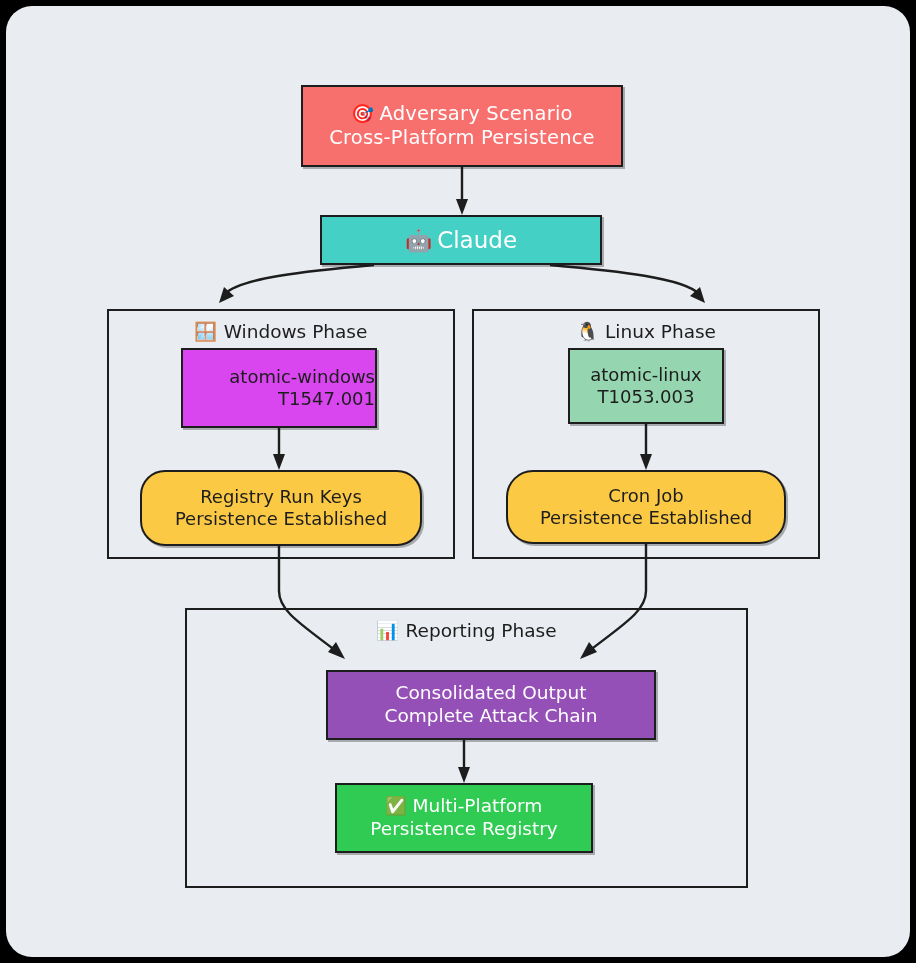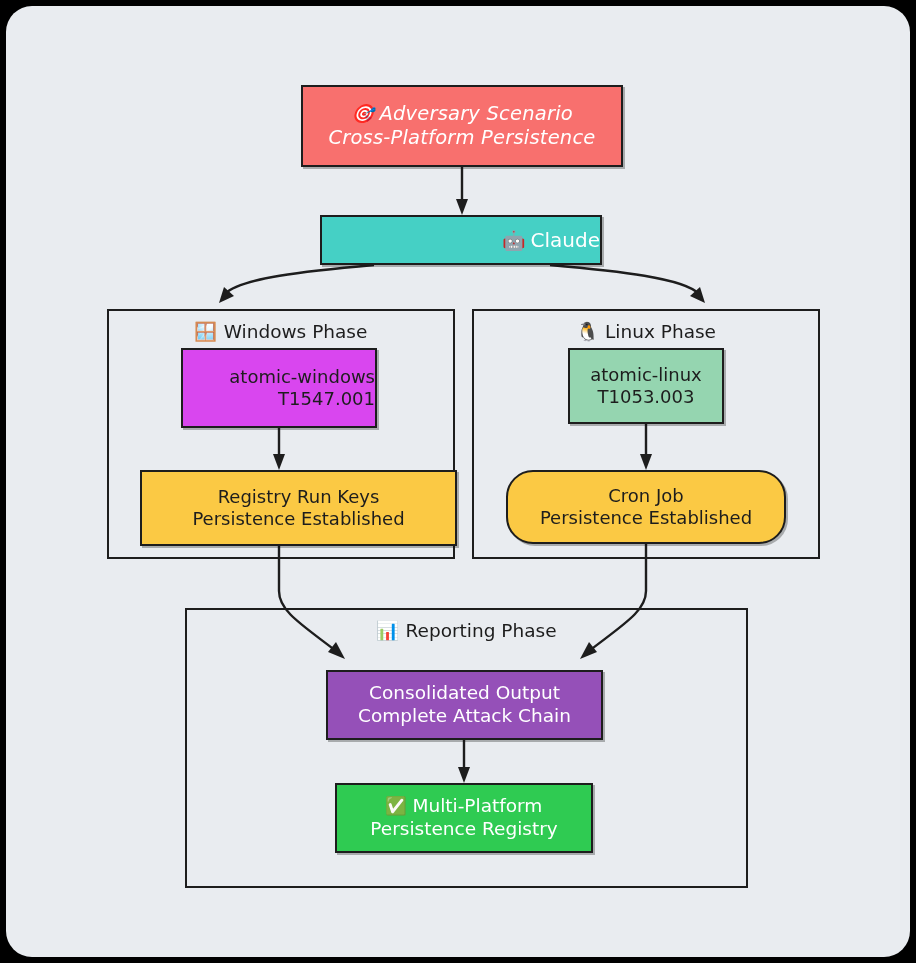--- a/index.html
+++ b/index.html
@@ -55,57 +55,56 @@
     margin-right: 5px;
     font-size: 0.95em;
   }
   
   #node-scenario {
     left: 295px; top: 79px; width: 322px; height: 82px;
     background: #f8706e;
     color: #ffffff;
     font-size: 19.5px;
     letter-spacing: .2px;
-    font-style: italic;
   }
   #node-claude {
     left: 314px; top: 209px; width: 282px; height: 50px;
     background: #45d0c5;
     color: #ffffff;
-    font-size: 20px;
-    align-items: flex-end;
+    font-size: 23px;
   }
   #node-atomic-windows {
     left: 175px; top: 342px; width: 196px; height: 80px;
     background: #d946ef;
     color: #1d1d1d;
     font-size: 18px;
     align-items: flex-end;
   }
   #node-registry {
-    left: 134px; top: 464px; width: 317px; height: 76px;
+    left: 134px; top: 464px; width: 282px; height: 76px;
     background: #fbc944;
     color: #1d1d1d;
     font-size: 18px;
+    border-radius: 25px;
   }
   #node-atomic-linux {
     left: 562px; top: 342px; width: 156px; height: 76px;
     background: #95d5b0;
     color: #1d1d1d;
     font-size: 18px;
   }
   #node-cron {
     left: 500px; top: 464px; width: 280px; height: 74px;
     background: #fbc944;
     color: #1d1d1d;
     font-size: 18px;
     border-radius: 27px;
   }
   #node-consolidated {
-    left: 320px; top: 664px; width: 277px; height: 70px;
+    left: 320px; top: 664px; width: 330px; height: 70px;
     background: #9550b8;
     color: #ffffff;
     font-size: 18.5px;
   }
   #node-validated {
     left: 329px; top: 777px; width: 258px; height: 70px;
     background: #2fcb52;
     color: #ffffff;
     font-size: 18.5px;
   }

